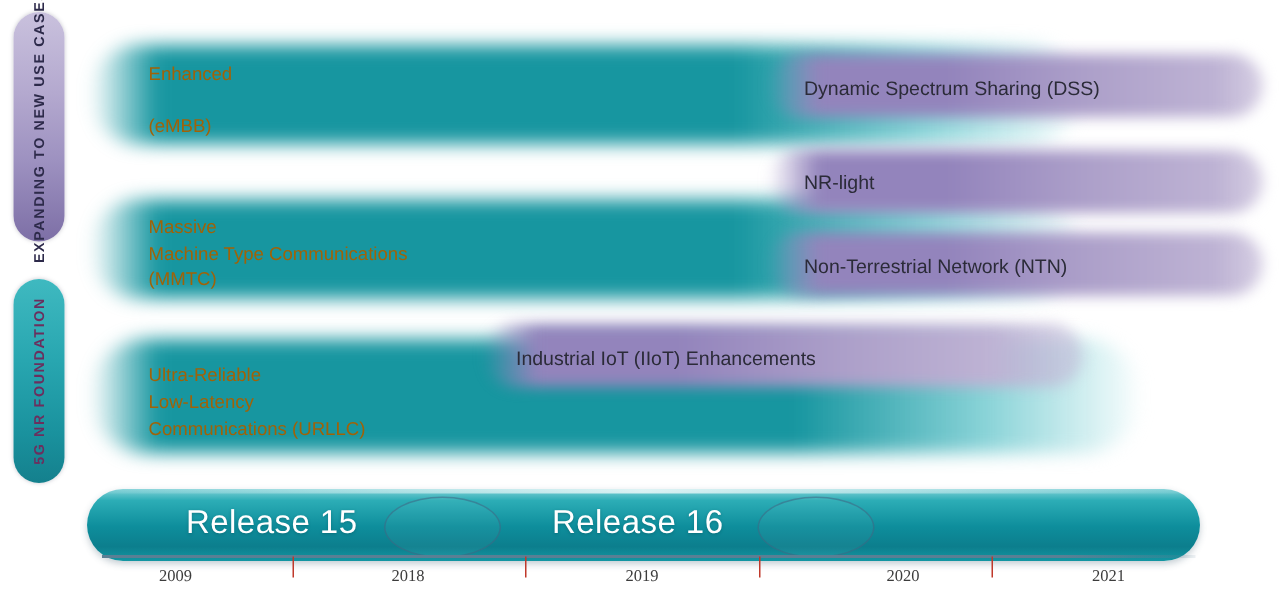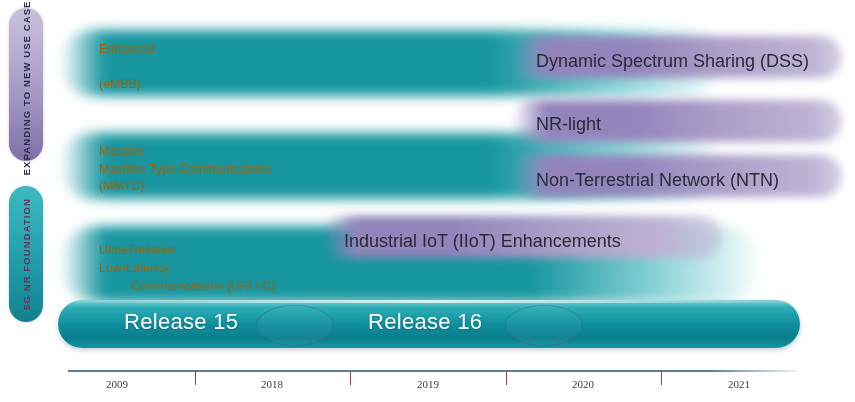--- a/index.html
+++ b/index.html
@@ -92,21 +92,21 @@
 
   
   .feature-pill {
     position: absolute;
     border-radius: 999px;
     filter: blur(4.5px);
   }
   .feature-label {
     position: absolute;
     color: #2b2b38;
-    font-size: 18px;
+    font-size: 13px;
     white-space: nowrap;
   }
   .purple-grad {
     background: linear-gradient(to right,
         rgba(147,132,188,0.0) 0px,
         rgba(147,132,188,1) 34px,
         rgba(147,132,188,1) 120px,
         rgba(172,159,201,1) 210px,
         rgba(190,179,212,1) 300px,
         rgba(197,187,216,0.55) 340px,
@@ -123,21 +123,21 @@
         rgba(255,255,255,0) 415px);
   }
   #pill-dss { left: 512px; top: 36px; width: 330px; height: 42px; }
   #pill-nrlight { left: 512px; top: 100px; width: 330px; height: 42px; }
   #pill-ntn { left: 512px; top: 155px; width: 330px; height: 42px; }
   #pill-iiot { left: 322px; top: 216px; width: 400px; height: 42px; }
 
   
   #release-bar {
     position: absolute;
-    left: 58px; top: 300px; width: 742px; height: 48px;
+    left: 58px; top: 326px; width: 742px; height: 48px;
     border-radius: 999px;
     background: linear-gradient(to bottom,
       #7fd0d6 0%, #2cadb6 16%, #0e8e9c 52%, #0c7e8d 80%, #1496a2 100%);
     box-shadow: 0 2px 5px rgba(60,90,110,0.30);
     overflow: hidden;
   }
   #release-bar::before {
     content: "";
     position: absolute;
     left: 0; right: 0; top: 0; height: 3px;
@@ -213,21 +213,21 @@
 
   <div class="band-label" style="left:99px; top:41px;">Enhanced</div>
   <div class="band-label" style="left:99px; top:76px;">(eMBB)</div>
 
   <div class="band-label" style="left:99px; top:143px;">Massive</div>
   <div class="band-label" style="left:99px; top:160.5px;">Machine Type Communications</div>
   <div class="band-label" style="left:99px; top:178px;">(MMTC)</div>
 
   <div class="band-label" style="left:99px; top:242px;">Ultra-Reliable</div>
   <div class="band-label" style="left:99px; top:260px;">Low-Latency</div>
-  <div class="band-label" style="left:99px; top:278px;margin-left:32px;">Communications (URLLC)</div>
+  <div class="band-label" style="left:99px; top:278px;">Communications (URLLC)</div>
 
   <div class="feature-label" style="left:536px; top:51px;">Dynamic Spectrum  Sharing (DSS)</div>
   <div class="feature-label" style="left:536px; top:114px;">NR-light</div>
   <div class="feature-label" style="left:344px; top:231px;">Industrial IoT (IIoT) Enhancements</div>
   <div class="feature-label" style="left:536px; top:170px;">Non-Terrestrial Network  (NTN)</div>
 
   <div id="release-bar">
     <div class="release-ellipse" id="release-ellipse-1"></div>
     <div class="release-ellipse" id="release-ellipse-2"></div>
     <div class="release-label" id="release-label-15">Release 15</div>
@@ -237,16 +237,16 @@
   <div id="axis-line"></div>
 
   <div class="axis-tick" style="left:195px;"></div>
   <div class="axis-tick" style="left:350px;"></div>
   <div class="axis-tick" style="left:506px;"></div>
   <div class="axis-tick" style="left:661px;"></div>
 
   <div class="axis-year" style="left:87px;">2009</div>
   <div class="axis-year" style="left:242px;">2018</div>
   <div class="axis-year" style="left:398px;">2019</div>
-  <div class="axis-year" style="left:553px;">2020</div>
+  <div class="axis-year" style="left:553px;text-align:right;">2020</div>
   <div class="axis-year" style="left:709px;">2021</div>
 
 </div>
 
 </body></html>

